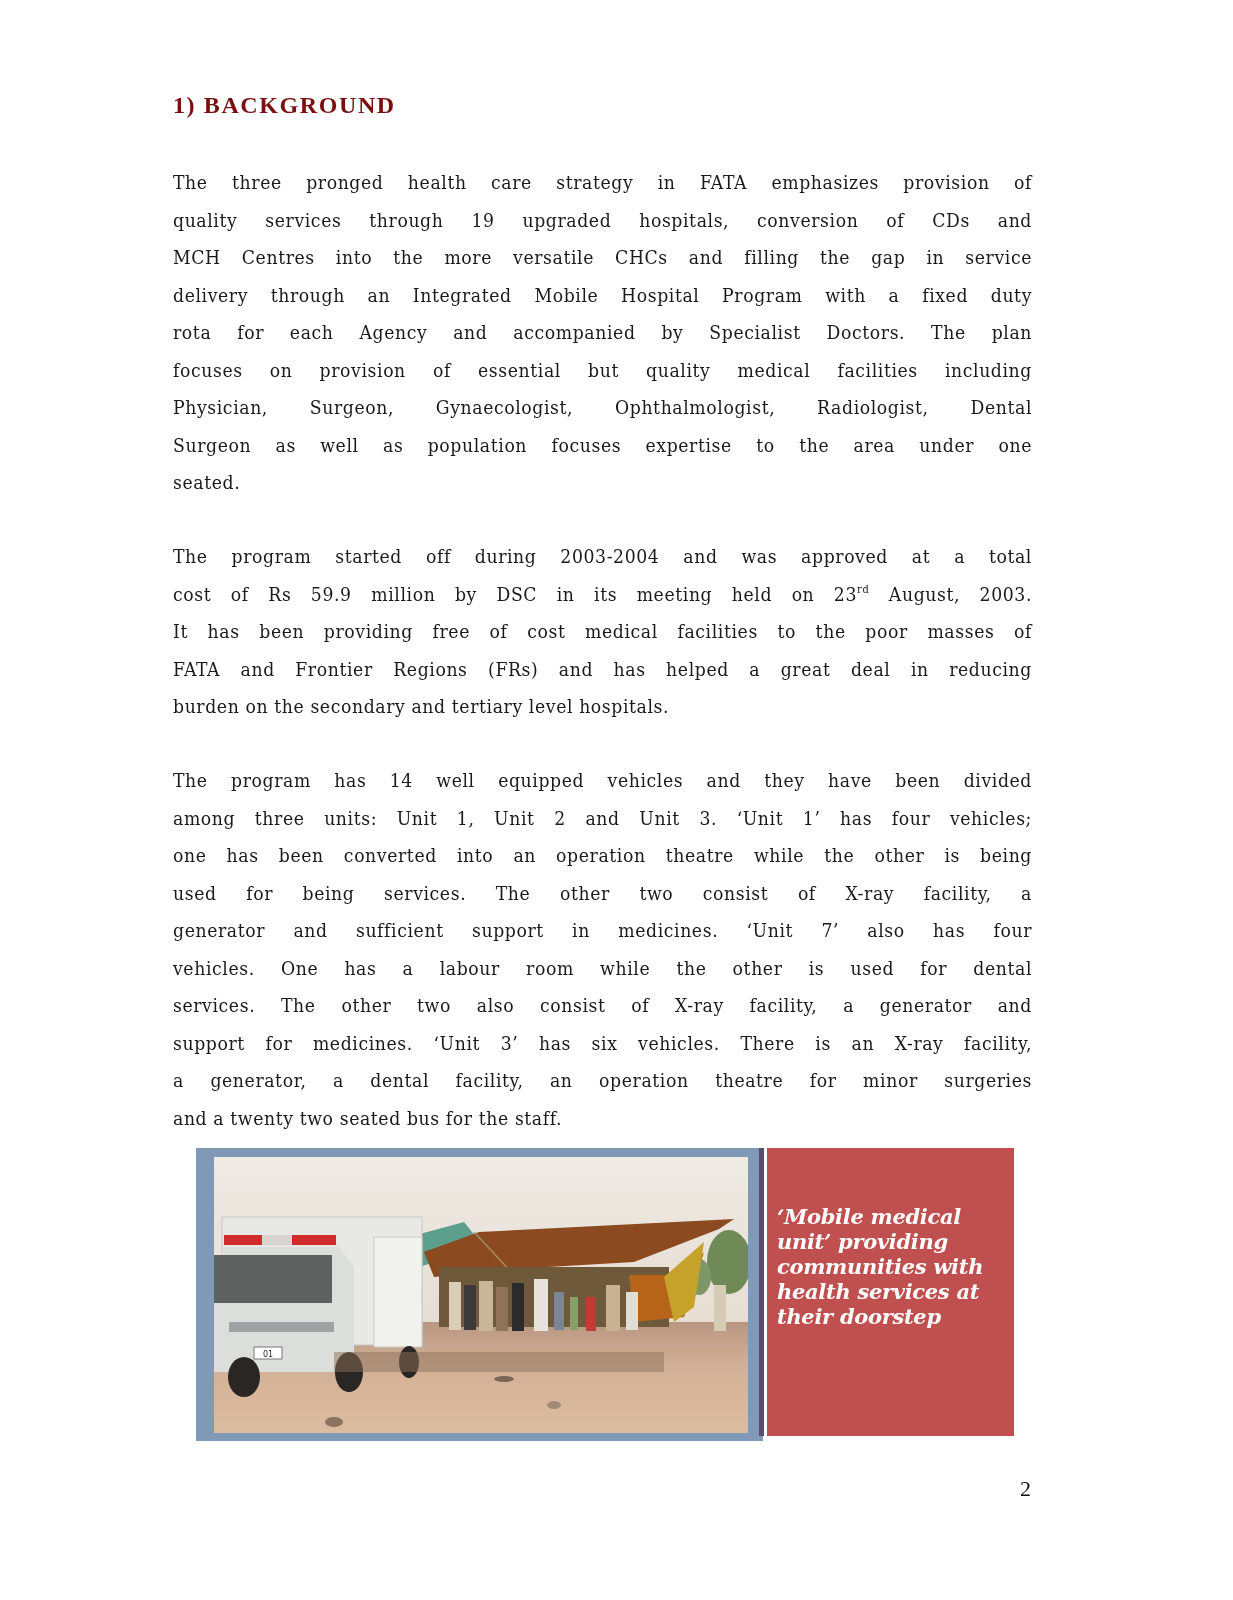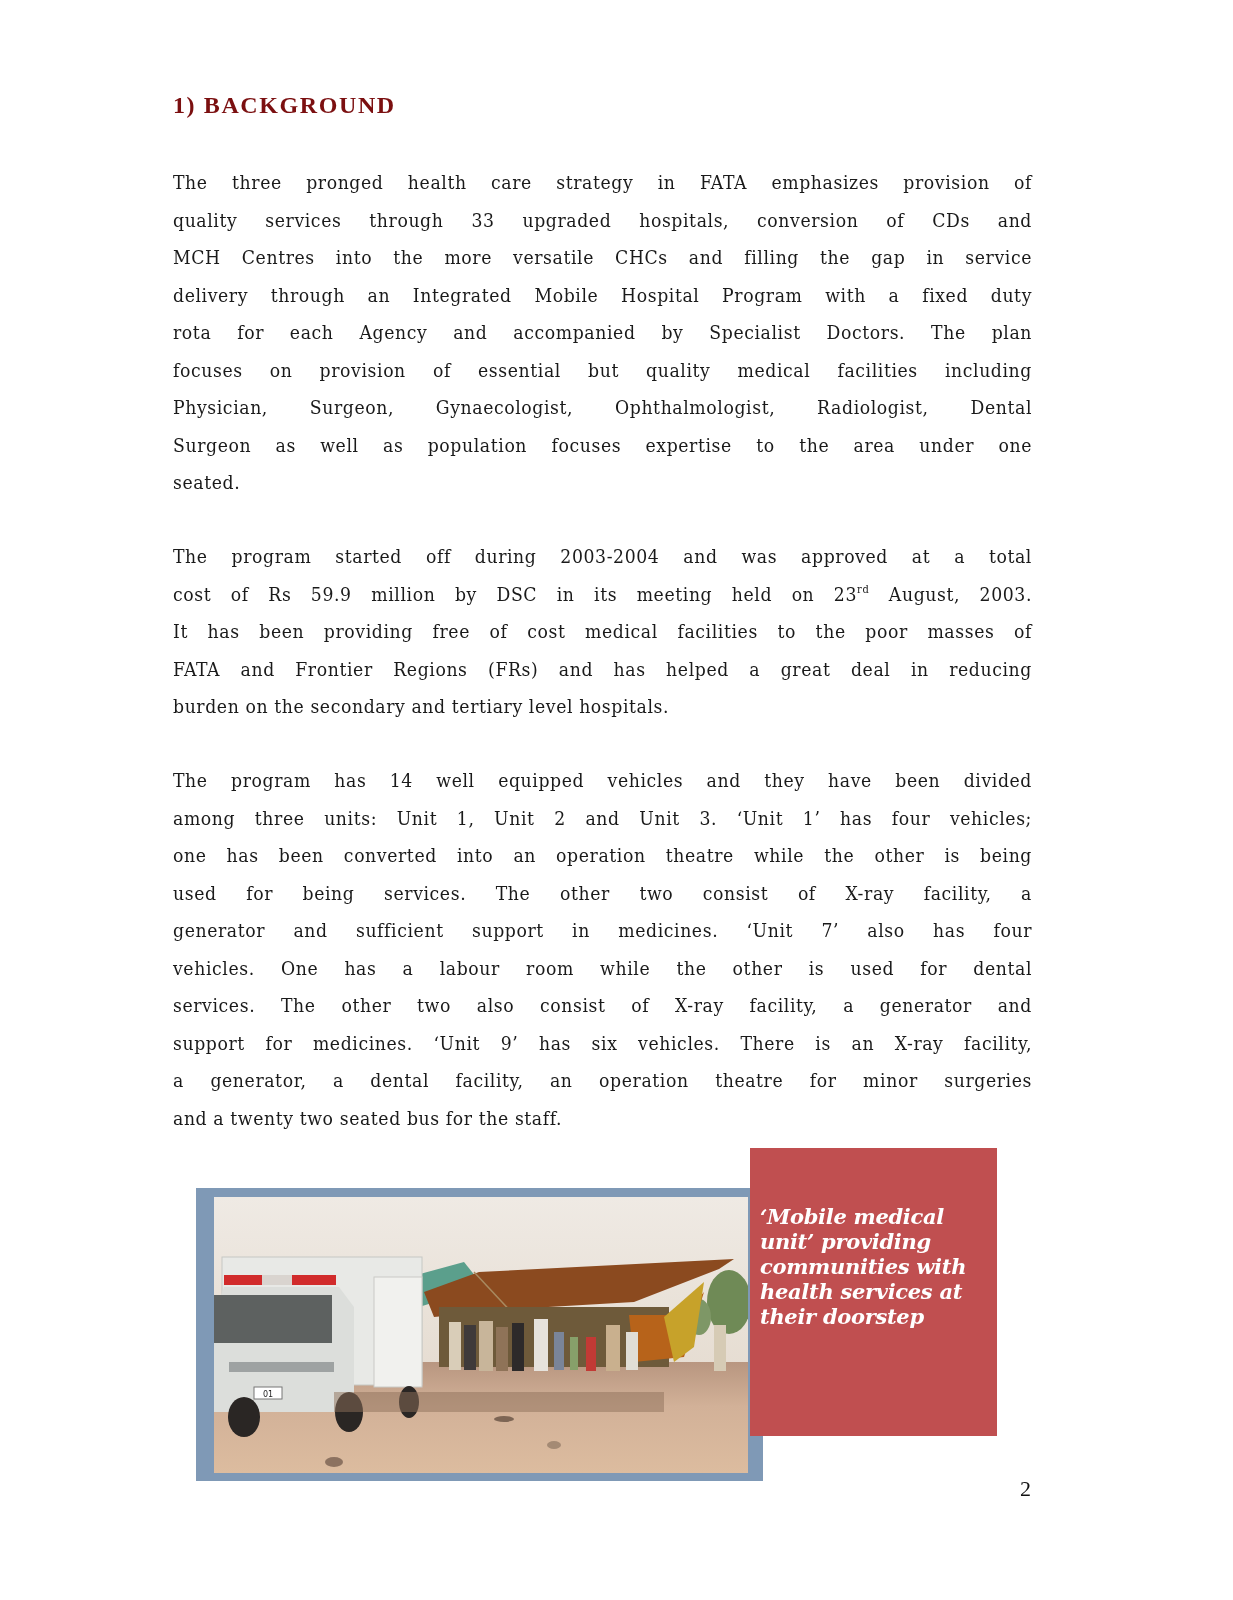--- a/index.html
+++ b/index.html
@@ -21,32 +21,31 @@
     .para .line { display: block; text-align: justify; text-align-last: justify; white-space: nowrap; }
     .para .line.last { text-align-last: left; }
     .para sup { font-size: 11px; vertical-align: 8px; line-height: 0; }
     #p1 { top: 164px; }
     #p2 { top: 538px; }
     #p3 { top: 762px; }
 
     .figure-frame {
       position: absolute; left: 196px; top: 1148px; width: 567px; height: 293px;
       background: #7f99b6;
-      margin-top: 40px;
     }
     .photo {
       position: absolute; left: 18px; top: 9px; width: 534px; height: 276px;
       background: #eee; overflow: hidden;
     }
     .photo svg { display: block; width: 100%; height: 100%; }
     .divider-strip {
       position: absolute; left: 759px; top: 1148px; width: 5px; height: 288px; background: #5c4a6b;
     }
     .caption-box {
-      position: absolute; left: 750px; top: 1148px; width: 247px; height: 288px;
+      position: absolute; left: 767px; top: 1148px; width: 247px; height: 288px;
       background: #c04f50;
     }
     .caption {
       position: absolute; left: 10px; top: 56px; width: 230px;
       font-family: "DejaVu Serif", "Liberation Serif", serif;
       font-style: italic; font-weight: bold; font-size: 21px; line-height: 25px;
       color: #ffffff; margin: 0; letter-spacing: -0.3px;
     }
     .page-number {
       position: absolute; left: 1020px; top: 1476px;
@@ -56,21 +55,21 @@
   </style>
 </head>
 <body>
 
 <div class="page">
 
   <h1 class="heading">1) BACKGROUND</h1>
 
   <div class="para" id="p1">
     <span class="line">The three pronged health care strategy in FATA emphasizes provision of</span>
-    <span class="line">quality services through 33 upgraded hospitals, conversion of CDs and</span>
+    <span class="line">quality services through 19 upgraded hospitals, conversion of CDs and</span>
     <span class="line">MCH Centres into the more versatile CHCs and filling the gap in service</span>
     <span class="line">delivery through an Integrated Mobile Hospital Program with a fixed duty</span>
     <span class="line">rota for each Agency and accompanied by Specialist Doctors. The plan</span>
     <span class="line">focuses on provision of essential but quality medical facilities including</span>
     <span class="line">Physician, Surgeon, Gynaecologist, Ophthalmologist, Radiologist, Dental</span>
     <span class="line">Surgeon as well as population focuses expertise to the area under one</span>
     <span class="line last">seated.</span>
   </div>
 
   <div class="para" id="p2">
@@ -82,21 +81,21 @@
   </div>
 
   <div class="para" id="p3">
     <span class="line">The program has 14 well equipped vehicles and they have been divided</span>
     <span class="line">among three units: Unit 1, Unit 2 and Unit 3. ‘Unit 1’ has four vehicles;</span>
     <span class="line">one has been converted into an operation theatre while the other is being</span>
     <span class="line">used for being services. The other two consist of X-ray facility, a</span>
     <span class="line">generator and sufficient support in medicines. ‘Unit 7’ also has four</span>
     <span class="line">vehicles. One has a labour room while the other is used for dental</span>
     <span class="line">services. The other two also consist of X-ray facility, a generator and</span>
-    <span class="line">support for medicines. ‘Unit 9’ has six vehicles. There is an X-ray facility,</span>
+    <span class="line">support for medicines. ‘Unit 3’ has six vehicles. There is an X-ray facility,</span>
     <span class="line">a generator, a dental facility, an operation theatre for minor surgeries</span>
     <span class="line last">and a twenty two seated bus for the staff.</span>
   </div>
 
   <div class="figure-frame">
     <div class="photo" title="Mobile medical unit truck parked beside a tent with people gathered on dry ground">
       <svg viewBox="0 0 534 276" preserveAspectRatio="none">
         <defs>
           <linearGradient id="sky" x1="0" y1="0" x2="0" y2="1">
             <stop offset="0" stop-color="#efeae4"></stop>

